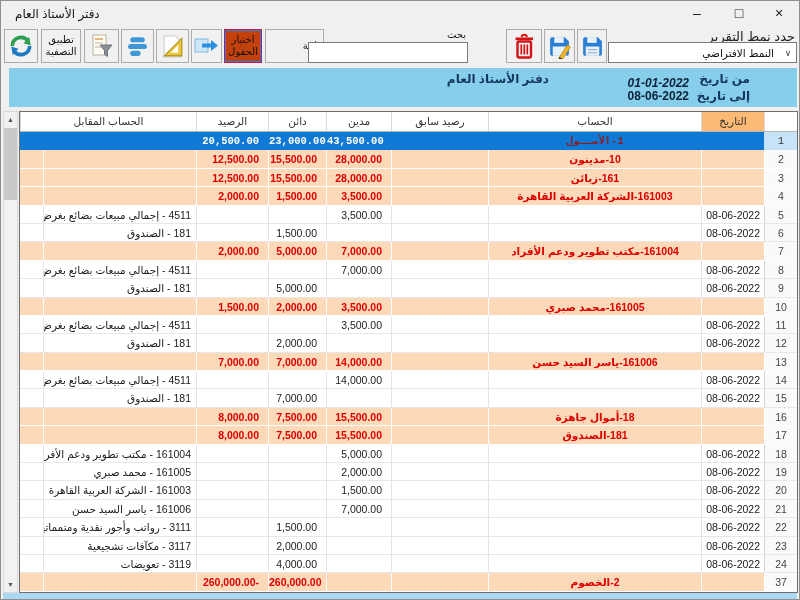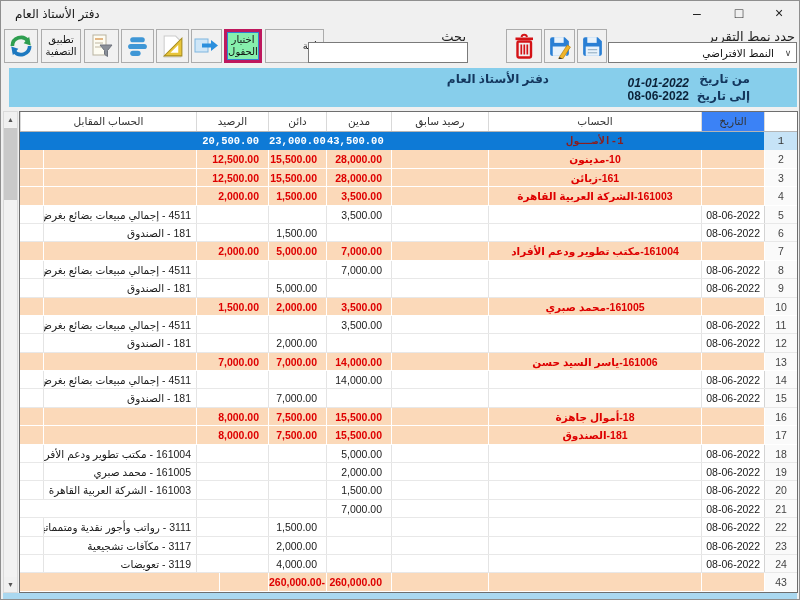--- a/index.html
+++ b/index.html
@@ -14,30 +14,30 @@
   #titlebar{position:absolute;top:0;left:0;width:100%;height:25px;background:#F0F0F0;}
   #win-title{position:absolute;top:6px;left:14px;font-size:12px;color:#1a1a1a;direction:rtl;}
   .winbtn{position:absolute;top:1px;width:28px;height:22px;text-align:center;line-height:22px;
     font-size:14px;color:#222;cursor:default;}
   #btn-min{left:682px;} #btn-max{left:724px;} #btn-close{left:764px;}
   
   #toolbar{position:absolute;top:25px;left:0;width:100%;height:42px;}
   .tbtn{position:absolute;top:3px;height:34px;background:#F1F1F1;border:1px solid #ACACAC;
     display:flex;align-items:center;justify-content:center;font-size:10px;line-height:1.2;
     text-align:center;color:#111;direction:rtl;padding:1px;}
-  .tbtn.focused{border:3px solid #be185d;box-shadow:inset 0 0 0 1px #2F80D0;background:#86efac;}
+  .tbtn.focused{border:1px solid #be185d;box-shadow:inset 0 0 0 1px #2F80D0;background:#c2410c;}
   #btn-refresh{left:3px;width:34px;}
   #btn-applyfilter{left:40px;width:40px;}
   #btn-filterreport{left:83px;width:35px;}
   #btn-bars{left:120px;width:33px;}
   #btn-measure{left:155px;width:33px;}
   #btn-export{left:190px;width:31px;}
   #btn-choosefields{left:223px;width:38px;}
   #btn-preview{left:264px;width:59px;padding-left:42px;}
-  #search-label{position:absolute;top:3px;left:307px;width:158px;font-size:13px;color:#222;
+  #search-label{position:absolute;top:3px;left:307px;width:158px;font-size:10px;color:#222;
     text-align:right;direction:rtl;}
   #search-input{position:absolute;top:16px;left:307px;width:160px;height:21px;border:1px solid #7A7A7A;
     background:#fff;font-size:11px;padding:0 4px;}
   #btn-trash{left:505px;width:36px;}
   #btn-saveedit{left:543px;width:31px;}
   #btn-save{left:576px;width:30px;}
   #combo-label{position:absolute;top:3px;left:690px;width:104px;font-size:13px;color:#222;
     text-align:right;direction:rtl;}
   #combo{position:absolute;top:16px;left:607px;width:189px;height:21px;border:1px solid #7A7A7A;
     background:#fff;font-size:10.5px;direction:rtl;display:flex;align-items:center;}
@@ -51,21 +51,21 @@
   #band-from-value{top:8px;right:108px;direction:ltr;color:#0B2239;font-style:italic;}
   #band-to-value{top:21px;right:108px;direction:ltr;color:#0B2239;}
   #band-title{top:4px;right:248px;}
   
   #grid{position:absolute;top:110px;left:18px;width:779px;border:1px solid #6E6E6E;background:#fff;}
   .thead,.trow{display:grid;direction:rtl;
     grid-template-columns:33px 63px 213px 97px 65px 58px 72px 176px;}
   .thead{height:20px;border-bottom:1px solid #B5B5B5;background:#fff;}
   .thead>div{font-size:10.5px;color:#333;text-align:center;line-height:19px;
     border-left:1px solid #D9D9D9;white-space:nowrap;overflow:hidden;}
-  .thead>div.hl{background:#3b82f6;}
+  .thead>div.hl{background:#fdba74;}
   .trow{height:18.4px;}
   .cell{font-size:10.5px;line-height:18px;white-space:nowrap;overflow:hidden;
     border-left:1px solid #E4E4E4;}
   .trow.detail{background:#fff;color:#1a1a1a;border-bottom:1px solid #E8E8E8;}
   .trow.summary{background:#FBD9B9;color:#DE0000;font-weight:bold;border-bottom:1px solid #FFFFFF;}
   .trow.summary .cell{border-left-color:#FFFFFF;}
   .trow.selected{background:#0E7AD6;color:#fff;font-weight:bold;}
   .trow.selected .cell{border-left-color:transparent;font-family:Liberation Mono, monospace;}
   .trow.selected .col-account{color:#8B1E1E;}
   .col-num{text-align:center;background:#FAFAFA;color:#444;font-weight:normal;
@@ -425,20 +425,21 @@
         <div class="cell col-contra_account">161003 - الشركة العربية القاهرة</div>
       </div>
       <div class="trow detail">
         <div class="cell col-num">21</div>
         <div class="cell col-date">08-06-2022</div>
         <div class="cell col-account"></div>
         <div class="cell col-prev_balance"></div>
         <div class="cell col-debit">7,000.00</div>
         <div class="cell col-credit"></div>
         <div class="cell col-balance"></div>
+        <div class="cell col-contra_account">161006 - ياسر السيد حسن</div>
       </div>
       <div class="trow detail">
         <div class="cell col-num">22</div>
         <div class="cell col-date">08-06-2022</div>
         <div class="cell col-account"></div>
         <div class="cell col-prev_balance"></div>
         <div class="cell col-debit"></div>
         <div class="cell col-credit">1,500.00</div>
         <div class="cell col-balance"></div>
         <div class="cell col-contra_account">3111 - رواتب وأجور نقدية ومتمماتها</div>
@@ -457,22 +458,23 @@
         <div class="cell col-num">24</div>
         <div class="cell col-date">08-06-2022</div>
         <div class="cell col-account"></div>
         <div class="cell col-prev_balance"></div>
         <div class="cell col-debit"></div>
         <div class="cell col-credit">4,000.00</div>
         <div class="cell col-balance"></div>
         <div class="cell col-contra_account">3119 - تعويضات</div>
       </div>
       <div class="trow summary">
-        <div class="cell col-num">43</div>
-        <div class="cell col-date"></div>
+        <div class="cell col-num">37</div>
+        <div class="cell col-date"></div>
+        <div class="cell col-account">2-الخصوم</div>
         <div class="cell col-prev_balance"></div>
         <div class="cell col-debit"></div>
         <div class="cell col-credit">260,000.00</div>
         <div class="cell col-balance">260,000.00-</div>
         <div class="cell col-contra_account"></div>
       </div>
     </div>
 </div>
 
 <div id="vscroll">

